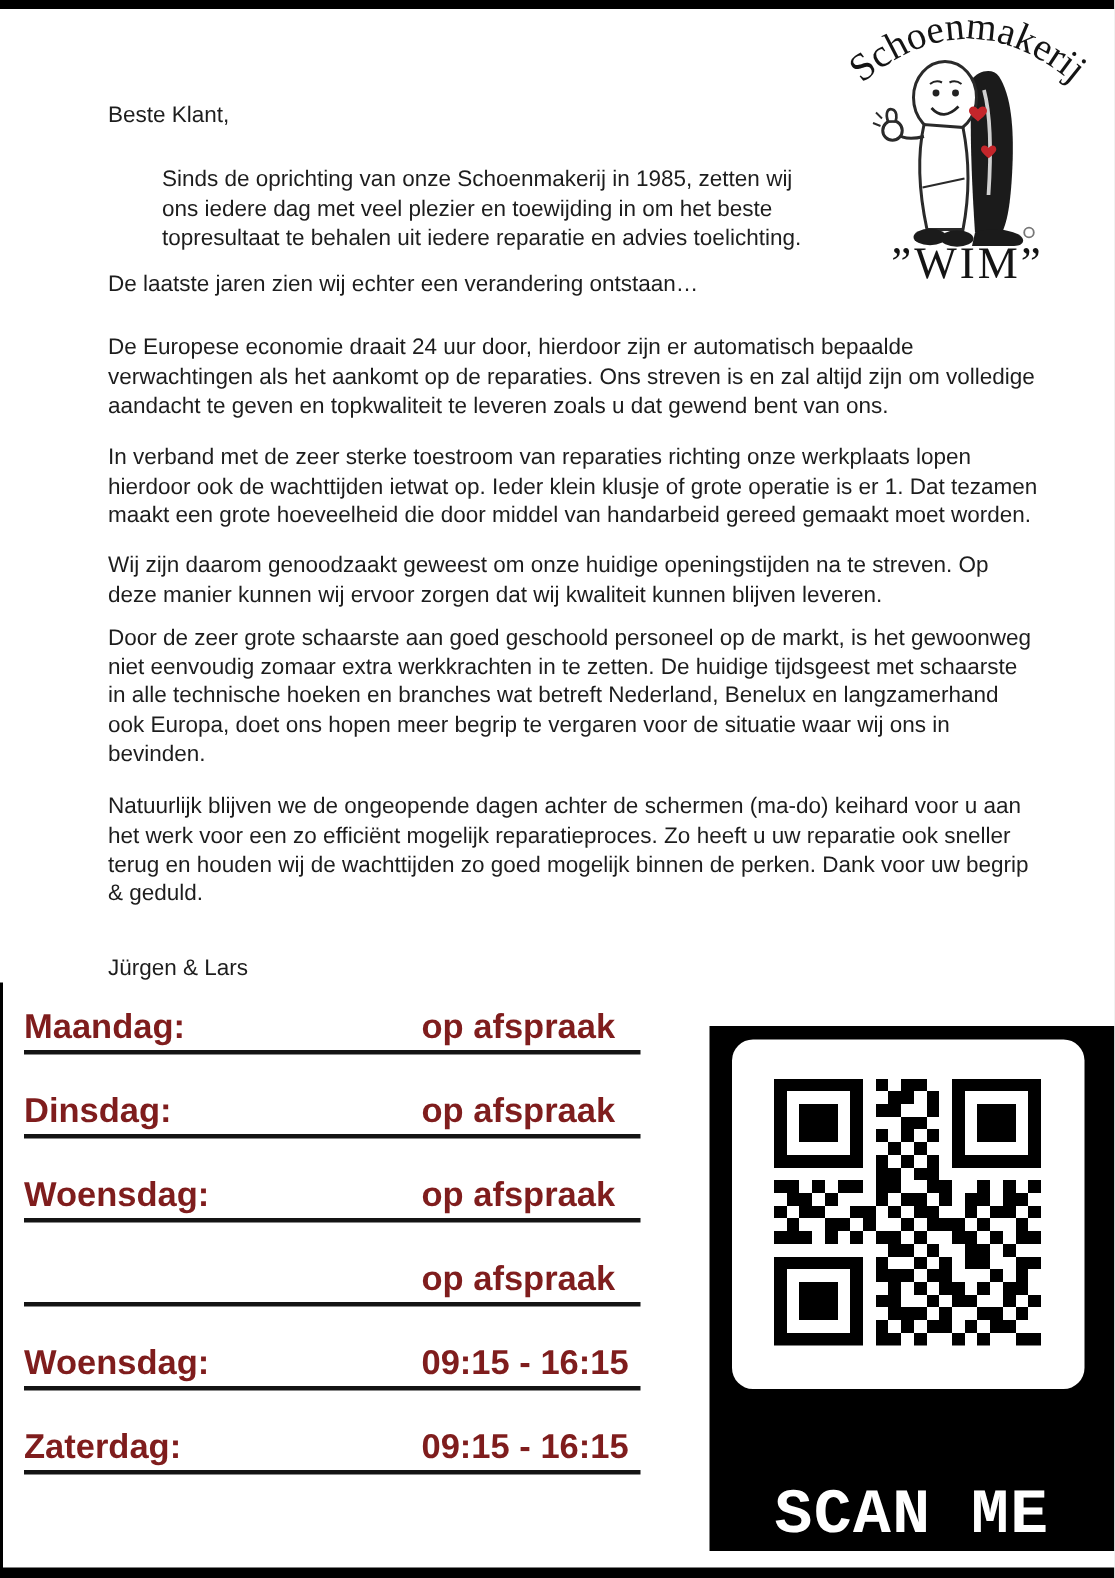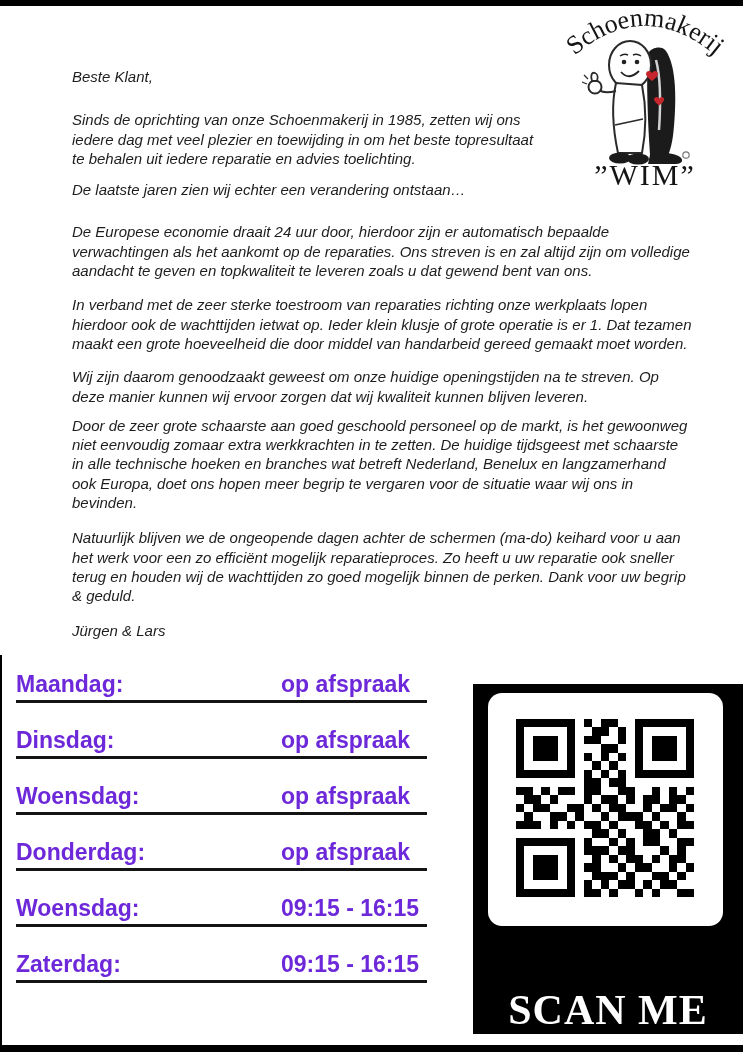--- a/index.html
+++ b/index.html
@@ -20,29 +20,29 @@
 
   
   .letter {
     position: absolute;
     left: 72px; top: 67px;
     width: 620px;
     font-size: 15px;
     line-height: 19.3px;
   }
   .logo-float { float: right; width: 148px; height: 128px; }
-  .letter p { margin: 0; font-style: italic; }
+  .letter p { margin: 0; }
   .letter p:nth-of-type(1)  { margin-bottom: 24px; }
-  .letter p:nth-of-type(2)  { margin-bottom: 12px; }
+  .letter p:nth-of-type(2)  { margin-bottom: 12px; margin-left: 36px; }
   .letter p:nth-of-type(3)  { margin-bottom: 23px; }
   .letter p:nth-of-type(4)  { margin-bottom: 15px; }
   .letter p:nth-of-type(5)  { margin-bottom: 14px; }
   .letter p:nth-of-type(6)  { margin-bottom: 10px; }
   .letter p:nth-of-type(7)  { margin-bottom: 16px; }
-  .letter p:nth-of-type(8)  { margin-bottom: 15px; }
+  .letter p:nth-of-type(8)  { margin-bottom: 30px; }
   .letter p:nth-of-type(9)  { margin-bottom: 21px; }
 
   
   .logo { position: absolute; left: 548px; top: 5px; width: 195px; height: 190px; }
   .arc-text {
     font-family: "Liberation Serif", serif;
     font-size: 26px;
     fill: #141414;
   }
   .wim {
@@ -51,39 +51,39 @@
     letter-spacing: 2px;
     fill: #141414;
   }
 
   
   .hours { position: absolute; left: 16px; top: 647px; width: 411px; }
   .hour-row { position: relative; width: 411px; height: 56px; }
   .hour-row .row-line { position: absolute; left: 0; right: 0; bottom: 0; height: 3px; background: #141414; }
   .hour-row .day, .hour-row .val {
     position: absolute; bottom: 5px;
-    font-weight: bold; font-size: 23px; color: #6d28d9;
+    font-weight: bold; font-size: 23px; color: #7f1d1d;
     white-space: nowrap;
   }
   .hour-row .day { left: 0; }
   .hour-row .val { left: 265px; text-align: right; }
 
   
   .qr-box { position: absolute; left: 473px; top: 684px; width: 270px; height: 350px; background: #000; }
   .qr-card {
     position: absolute; left: 15px; top: 9px;
     width: 235px; height: 233px;
     background: #fff; border-radius: 14px;
   }
   .qr-svg { position: absolute; left: 28px; top: 26px; }
   .scan-me {
     position: absolute; left: 0; top: 302px; width: 100%;
     text-align: center;
     color: #fff; font-size: 42px; font-weight: bold; letter-spacing: 1px;
-    font-family: Liberation Serif, serif;
+    font-family: Liberation Mono, monospace;
   }
 </style>
 </head>
 <body>
 
 <div class="page">
 
   <div class="edge-top"></div>
   <div class="edge-bottom"></div>
   <div class="edge-left"></div>
@@ -147,21 +147,20 @@
       <span class="day">Dinsdag:</span>
       <span class="val">op afspraak</span>
       <span class="row-line"></span>
     </div>
       <div class="hour-row">
       <span class="day">Woensdag:</span>
       <span class="val">op afspraak</span>
       <span class="row-line"></span>
     </div>
       <div class="hour-row">
-      <span class="day">Donderdag:</span>
       <span class="val">op afspraak</span>
       <span class="row-line"></span>
     </div>
       <div class="hour-row">
       <span class="day">Woensdag:</span>
       <span class="val">09:15 - 16:15</span>
       <span class="row-line"></span>
     </div>
       <div class="hour-row">
       <span class="day">Zaterdag:</span>

